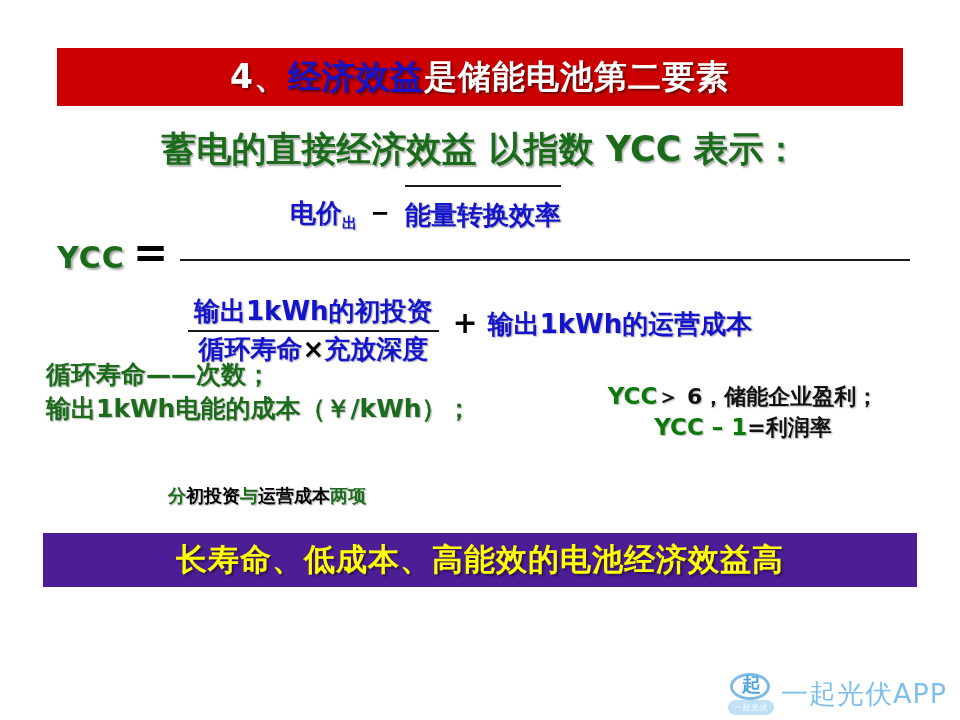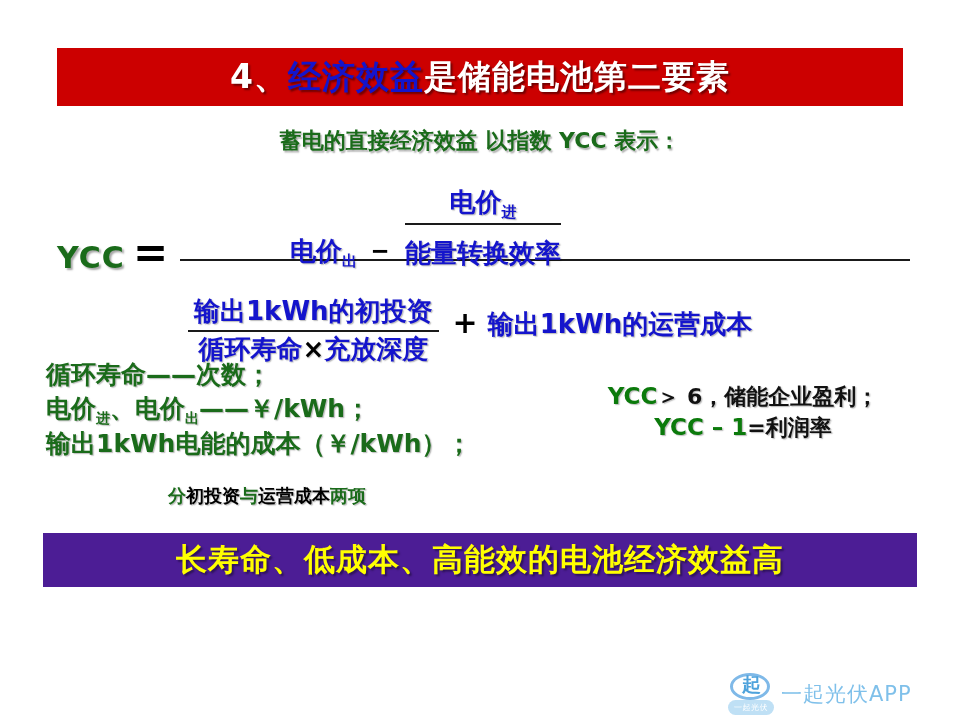--- a/index.html
+++ b/index.html
@@ -37,21 +37,21 @@
   .t-white { color: #ffffff; }
   .t-blue  { color: #1414CC; }
 
   
   #subtitle {
     position: absolute;
     left: 0;
     top: 126px;
     width: 960px;
     text-align: center;
-    font-size: 22px;
+    font-size: 35px;
     font-weight: bold;
     color: #1A6B1A;
     text-shadow: 1.5px 1.5px 1.5px rgba(0,0,0,0.30);
     white-space: nowrap;
   }
 
   
   #formula {
     position: absolute;
     left: 0;
@@ -258,21 +258,21 @@
     height: 15px;
     background: #BFE0F5;
     border-radius: 8px;
     color: #ffffff;
     font-size: 8px;
     text-align: center;
     line-height: 15px;
     letter-spacing: 0.5px;
   }
   #logo-text {
-    font-size: 21px;
+    font-size: 27px;
     color: #7FC0EA;
     letter-spacing: 1px;
     white-space: nowrap;
   }
 </style>
 </head>
 <body>
 
 <div id="title-banner">
   <div id="title-text">
@@ -288,45 +288,39 @@
 <div id="eq-sign">=</div>
 
 <div id="main-frac-bar"></div>
 
 <div id="num-row">
   <div class="f-txt blue">
     <span>电价</span><span class="sub">出</span>
   </div>
   <div id="num-minus">－</div>
   <div id="inner-frac">
-    <div id="inner-frac-top" class="f-txt blue">
-      <span>电价</span><span class="sub">进</span>
-    </div>
     <div id="inner-frac-bar"></div>
     <div id="inner-frac-bot" class="f-txt blue">能量转换效率</div>
   </div>
 </div>
 
 <div id="den-row">
   <div id="den-frac">
     <div id="den-frac-top" class="f-txt blue">输出1kWh的初投资</div>
     <div id="den-frac-bar"></div>
     <div id="den-frac-bot" class="f-txt">
       <span class="blue">循环寿命</span><span class="black">×</span><span class="blue">充放深度</span>
     </div>
   </div>
   <div id="den-plus">+</div>
   <div id="den-op-cost" class="f-txt blue">输出1kWh的运营成本</div>
 </div>
 
 <div id="notes">
   <div>循环寿命——次数；</div>
-  <div>
-    <span>电价</span><span class="sub">进</span><span>、电价</span><span class="sub">出</span><span>——￥/kWh；</span>
-  </div>
   <div>输出1kWh电能的成本（￥/kWh）；</div>
 </div>
 
 <div id="notes-last">
   <span class="green">分</span><span class="black">初投资</span><span class="green">与</span><span class="black">运营成本</span><span class="green">两项</span>
 </div>
 
 <div id="remarks">
   <div>
     <span class="ycc">YCC</span><span class="bk">＞ 6，储能企业盈利；</span>

